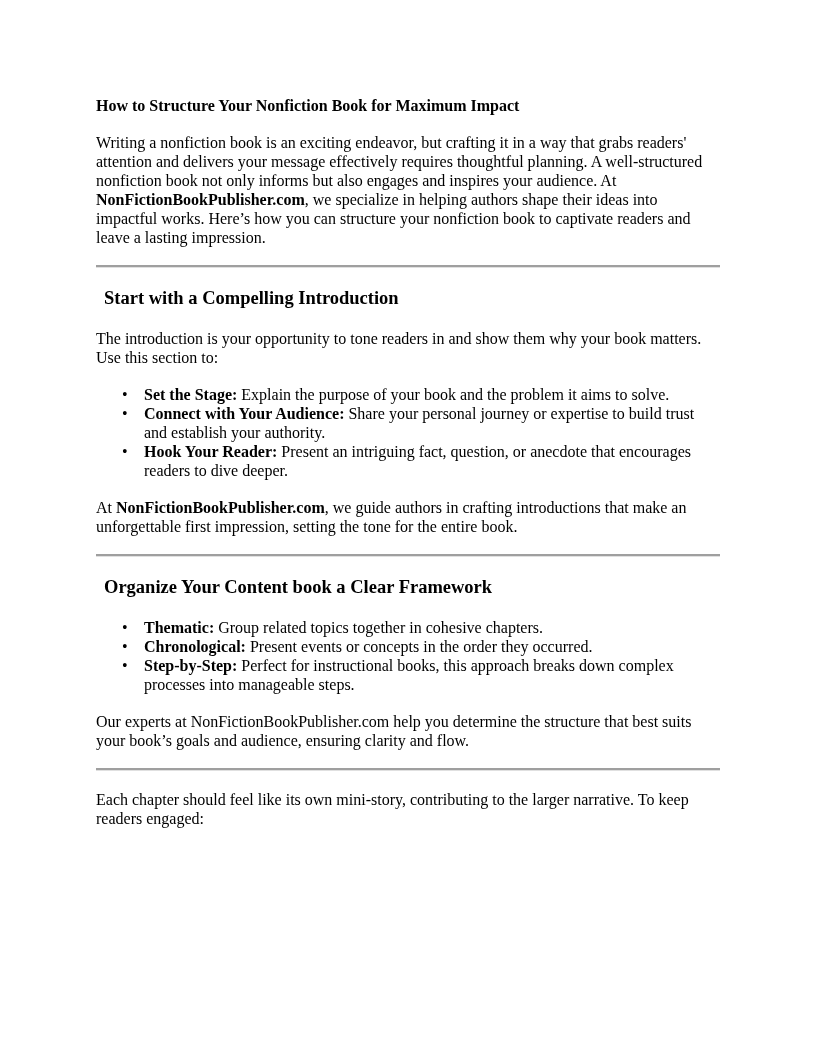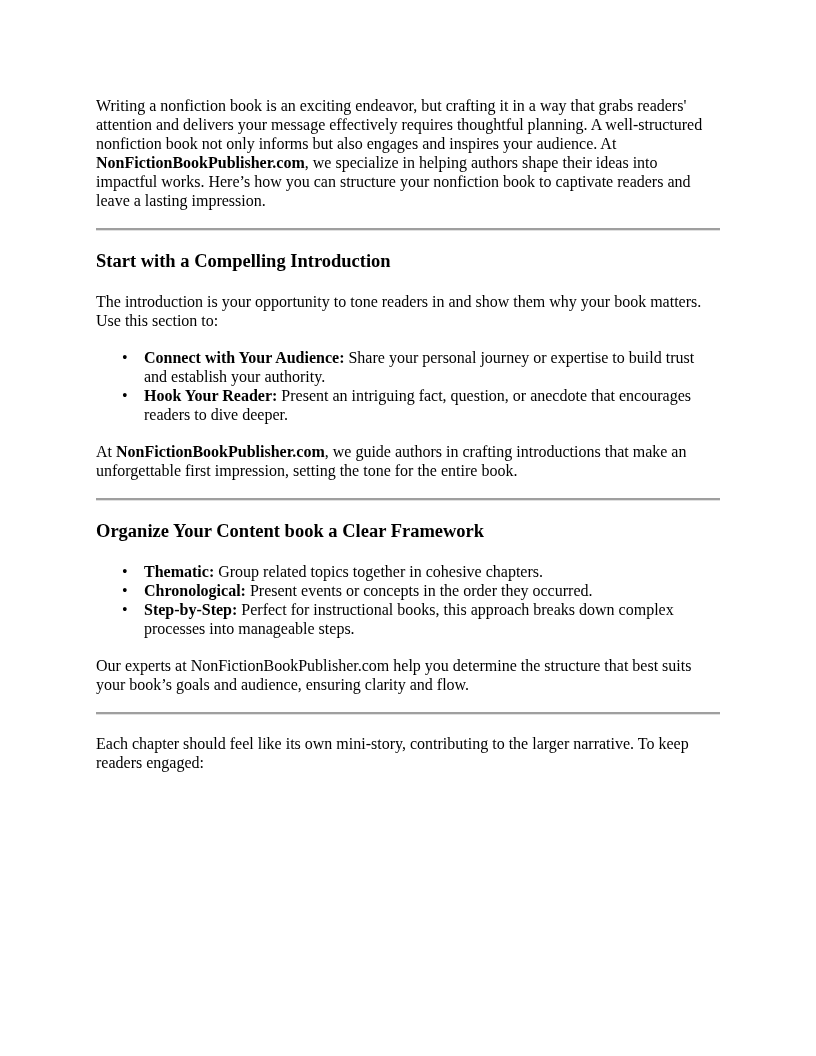--- a/index.html
+++ b/index.html
@@ -14,21 +14,21 @@
     line-height: 19px;
     color: #000000;
     overflow: hidden;
   }
   p { margin: 0 0 18px 0; }
   .doc-title { font-weight: bold; font-size: 16px; margin: 0 0 18px 0; }
   h2 {
     font-size: 18.5px;
     line-height: 22px;
     font-weight: bold;
-    margin: 16px 0 20px 0;
+    margin: 16px 0 20px 8px;
   }
   .divider {
     height: 2px;
     background: #9f9f9f;
     box-shadow: 0 1px 0 #e0e0e0;
     margin: 0 0 20px 0;
   }
   ul.doc-list { list-style: none; margin: 0 0 18px 0; padding: 0; }
   ul.doc-list li { position: relative; padding-left: 48px; }
   ul.doc-list li::before {
@@ -37,30 +37,32 @@
     left: 26px;
     top: 0;
   }
   .b { font-weight: bold; }
 </style>
 </head>
 <body>
 
 <div class="page">
 
+  <p class="doc-title">How to Structure Your Nonfiction Book for Maximum Impact</p>
 
   <p><span>Writing a nonfiction book is an exciting endeavor, but crafting it in a way that grabs readers' attention and delivers your message effectively requires thoughtful planning. A well-structured nonfiction book not only informs but also engages and inspires your audience. At </span><span class="b">NonFictionBookPublisher.com</span><span>, we specialize in helping authors shape their ideas into impactful works. Here’s how you can structure your nonfiction book to captivate readers and leave a lasting impression.</span></p>
 
   <div class="divider"></div>
 
   <h2>Start with a Compelling Introduction</h2>
 
   <p>The introduction is your opportunity to tone readers in and show them why your book matters. Use this section to:</p>
 
   <ul class="doc-list">
+    <li><span class="b">Set the Stage:</span><span> Explain the purpose of your book and the problem it aims to solve.</span></li>
     <li><span class="b">Connect with Your Audience:</span><span> Share your personal journey or expertise to build trust and establish your authority.</span></li>
     <li><span class="b">Hook Your Reader:</span><span> Present an intriguing fact, question, or anecdote that encourages readers to dive deeper.</span></li>
   </ul>
 
   <p><span>At </span><span class="b">NonFictionBookPublisher.com</span><span>, we guide authors in crafting introductions that make an unforgettable first impression, setting the tone for the entire book.</span></p>
 
   <div class="divider"></div>
 
   <h2>Organize Your Content book a Clear Framework</h2>
 

